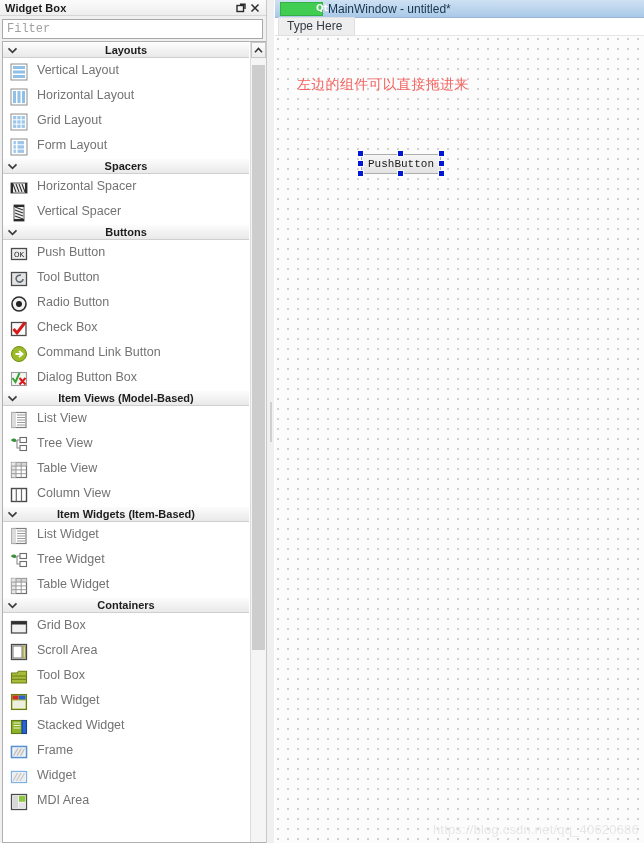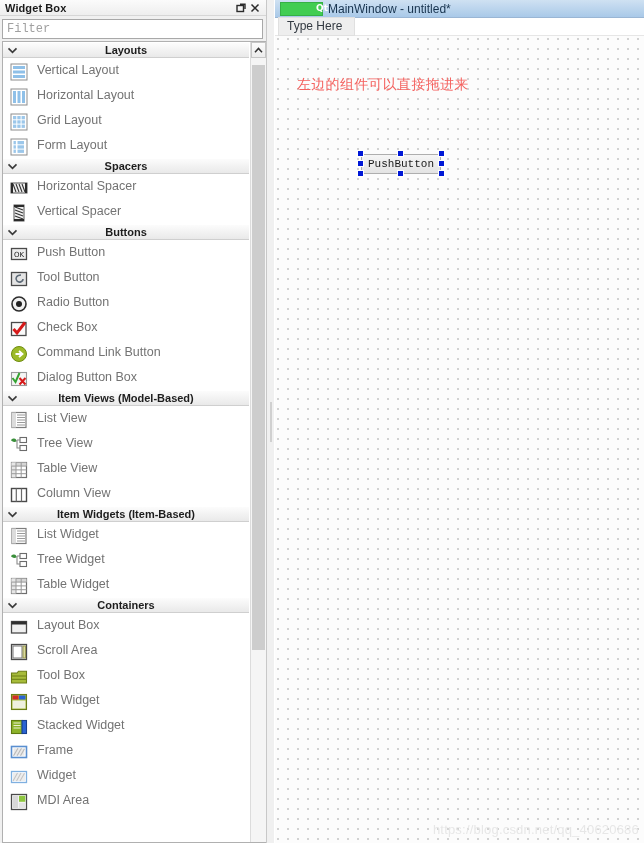--- a/index.html
+++ b/index.html
@@ -493,21 +493,21 @@
             </span>
             <span class="ghlabel">Containers</span>
           </div>
           <div class="w-item">
             <span class="w-ico">
               <svg width="18" height="18" viewBox="0 0 18 18">
                 <rect x="1.5" y="3.5" width="15" height="11.5" fill="#f0f0f0" stroke="#4a4a4a" stroke-width="1.3"></rect>
                 <rect x="1.5" y="3.5" width="15" height="3" fill="#2f2f2f"></rect>
               </svg>
             </span>
-            <span class="w-label">Layout Box</span>
+            <span class="w-label">Grid Box</span>
           </div>
           <div class="w-item">
             <span class="w-ico">
               <svg width="18" height="18" viewBox="0 0 18 18">
                 <rect x="1.5" y="1.5" width="15" height="15" fill="#f2f2f2" stroke="#4a4a4a" stroke-width="1.3"></rect>
                 <rect x="3" y="3" width="9" height="12" fill="#fff" stroke="#777" stroke-width="1"></rect>
                 <rect x="13" y="3" width="2.5" height="12" fill="#d9d9a0" stroke="#8a8a3a" stroke-width=".8"></rect>
               </svg>
             </span>
             <span class="w-label">Scroll Area</span>

